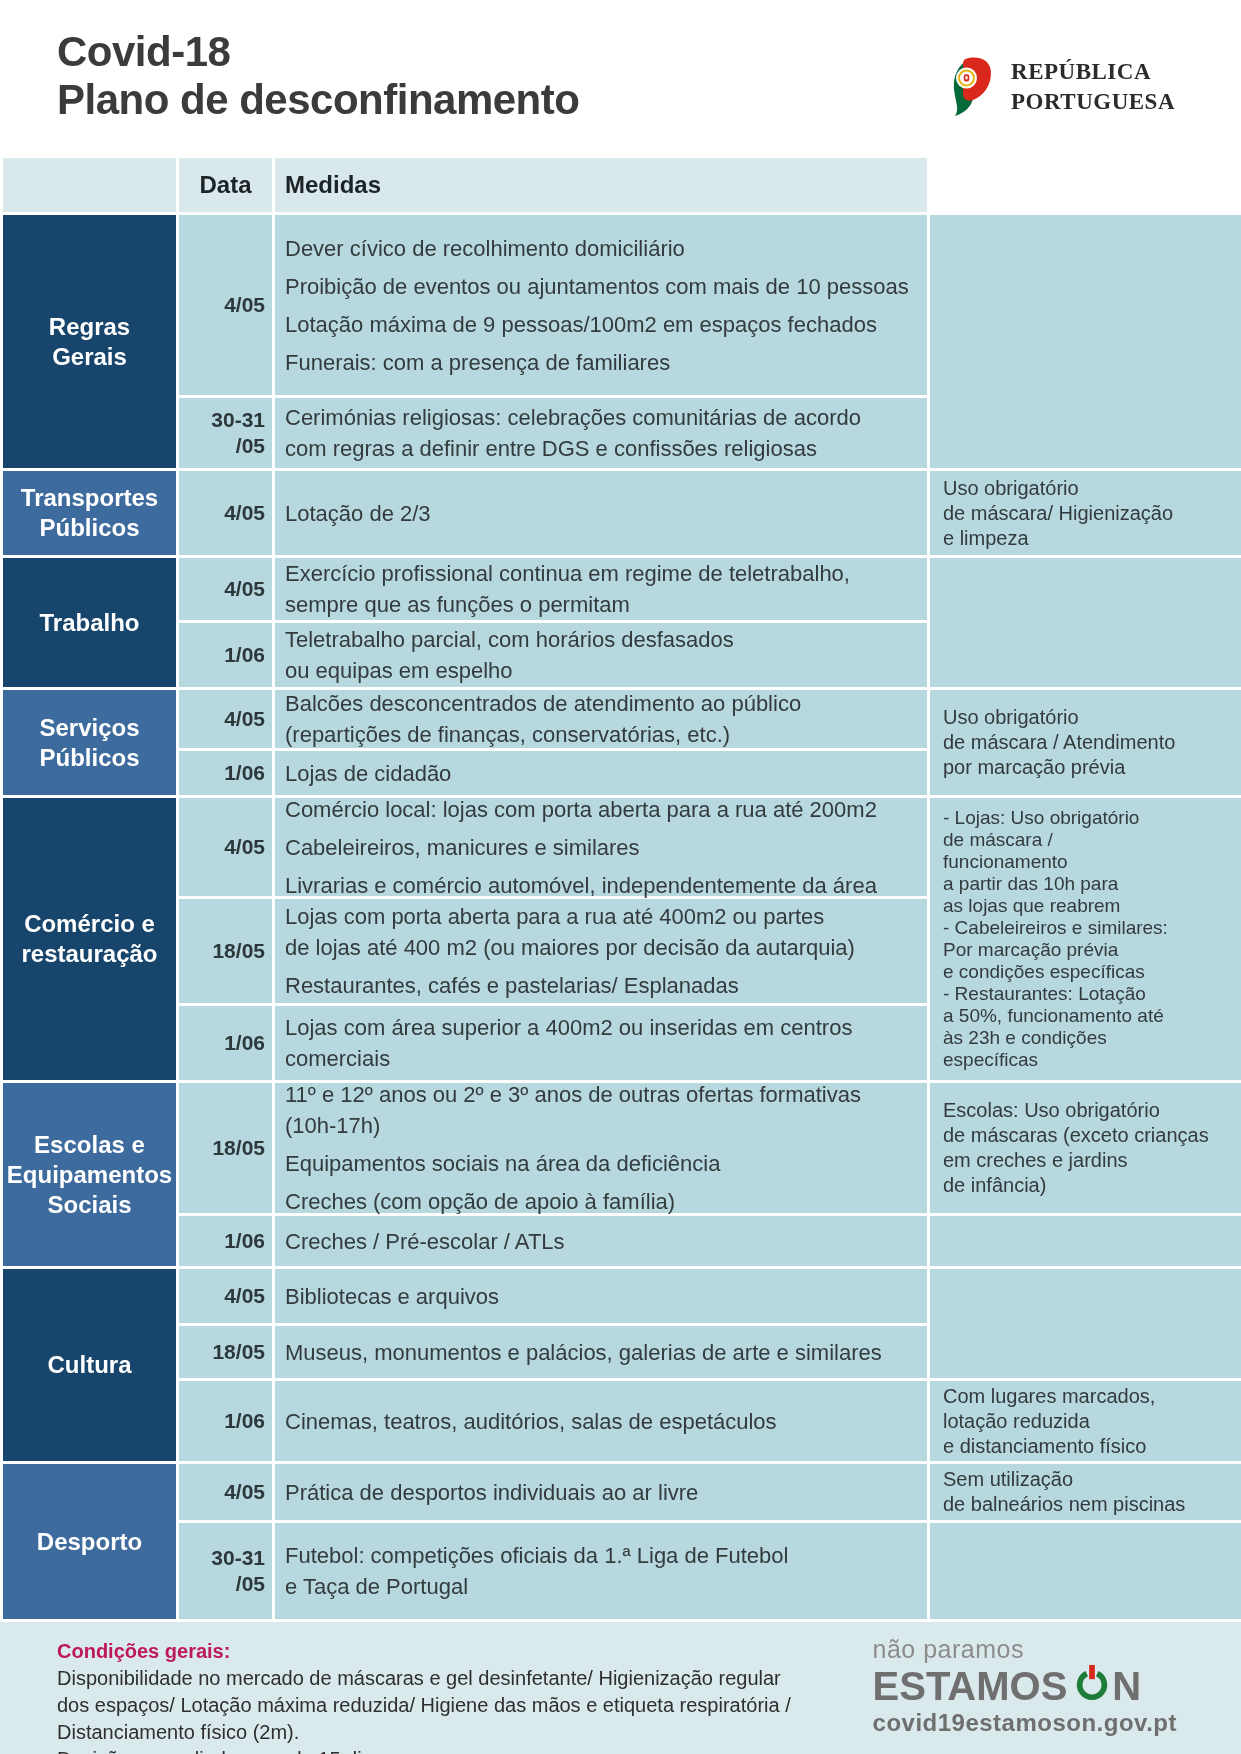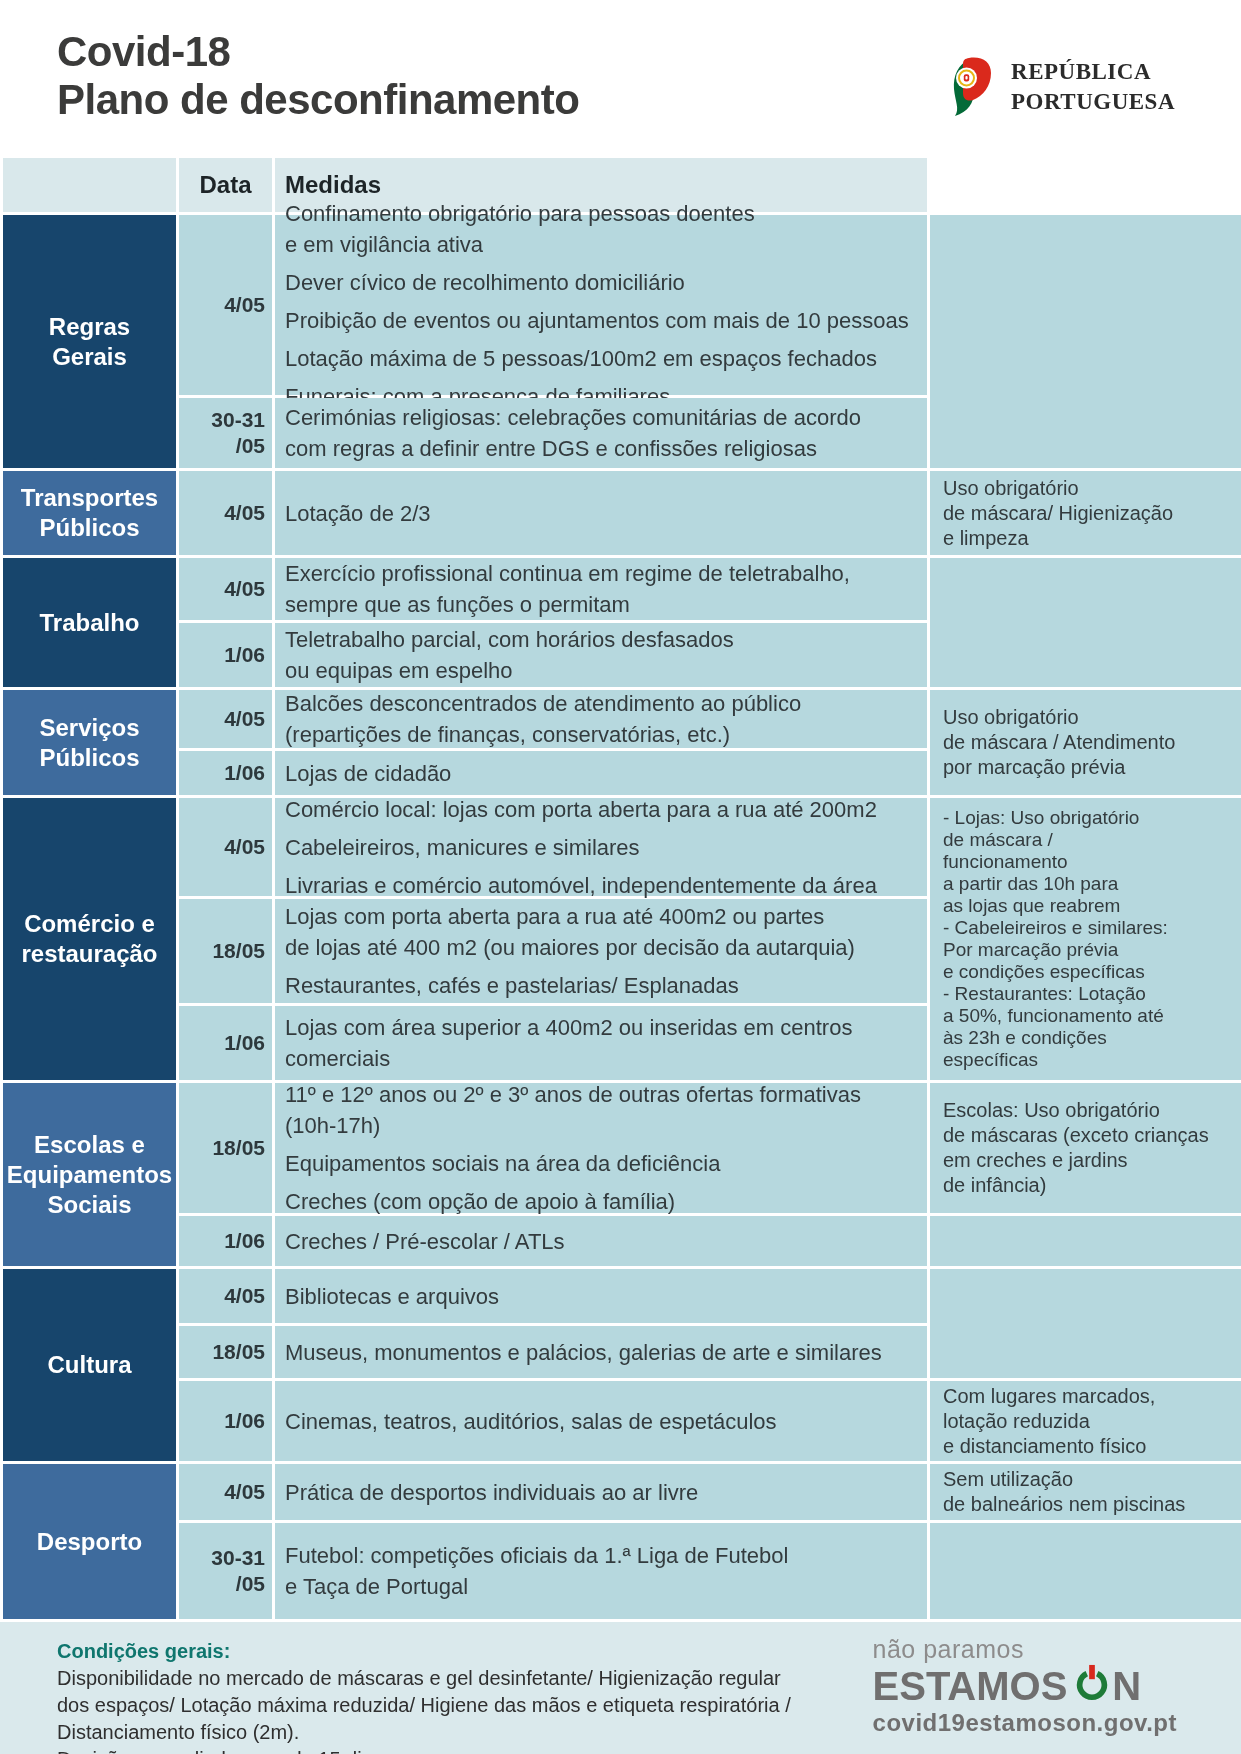--- a/index.html
+++ b/index.html
@@ -47,21 +47,21 @@
           padding:8px 8px 8px 10px; font-size:22px; color:#333b3e; line-height:31px; }
   .med p { margin:3.5px 0; }
   .cond { display:flex; flex-direction:column; justify-content:center;
           padding:8px 6px 8px 13px; font-size:20px; color:#333b3e; line-height:25px; }
   .cond.small { font-size:19px; line-height:22px; }
 
   
   .foot { position:relative; margin-top:3px; height:136px; background:#dae9ec; }
   .foot-text { position:absolute; left:57px; top:16px; width:820px;
                font-size:20px; line-height:27px; color:#2f2f2f; }
-  .foot-text .fh { font-weight:700; color:#0f766e; }
+  .foot-text .fh { font-weight:700; color:#be185d; }
   .brand { position:absolute; right:64px; top:14px; text-align:left; color:#706f6f; }
   .tagline { font-size:25px; color:#8d8c8c; line-height:26px; letter-spacing:0.5px; }
   .brandline { font-size:40px; font-weight:700; line-height:44px; letter-spacing:0; display:flex; align-items:flex-end; }
   .brandline svg { margin:0 1px 4px 6px; }
   .url { font-size:24px; font-weight:700; line-height:30px; letter-spacing:0.5px; }
 </style>
 </head>
 <body>
 
 <div class="page">
@@ -90,25 +90,23 @@
   <div class="tbl">
 
     <div class="band" style="grid-column:1;grid-row:1"></div>
     <div class="band hlabel hdata" style="grid-column:2;grid-row:1">Data</div>
     <div class="band hlabel hmed" style="grid-column:3;grid-row:1">Medidas</div>
 
     <div class="side dark pre" style="grid-column:1;grid-row:2 / span 2">Regras
 Gerais</div>
     <div class="cell date pre" style="grid-column:2;grid-row:2">4/05</div>
     <div class="cell med" style="grid-column:3;grid-row:2">
-      <p class="pre">Confinamento obrigatório para pessoas doentes
-e em vigilância ativa</p>
       <p class="pre">Dever cívico de recolhimento domiciliário</p>
       <p class="pre">Proibição de eventos ou ajuntamentos com mais de 10 pessoas</p>
-      <p class="pre">Lotação máxima de 5 pessoas/100m2 em espaços fechados</p>
+      <p class="pre">Lotação máxima de 9 pessoas/100m2 em espaços fechados</p>
       <p class="pre">Funerais: com a presença de familiares</p>
     </div>
     <div class="cell date pre" style="grid-column:2;grid-row:3">30-31
 /05</div>
     <div class="cell med" style="grid-column:3;grid-row:3">
       <p class="pre">Cerimónias religiosas: celebrações comunitárias de acordo
 com regras a definir entre DGS e confissões religiosas</p>
     </div>
     <div class="cell cond pre" style="grid-column:4;grid-row:2 / span 2"></div>
 

